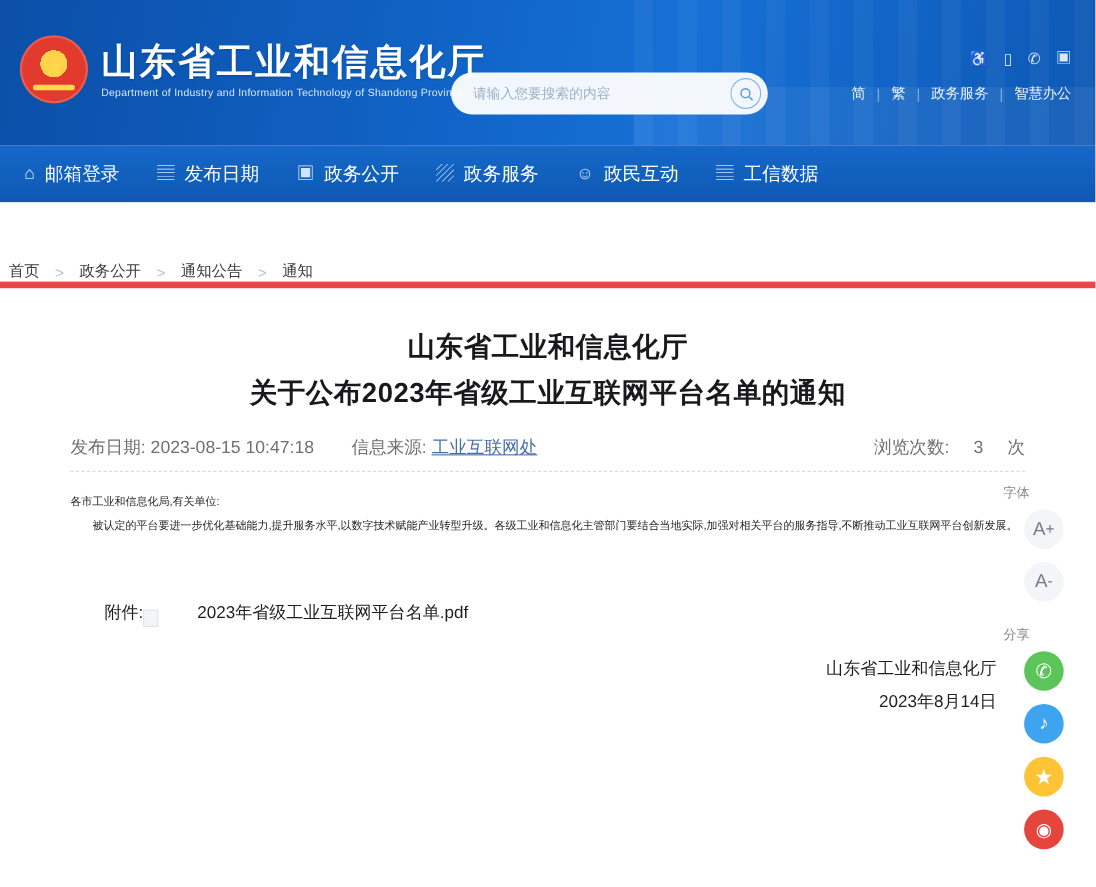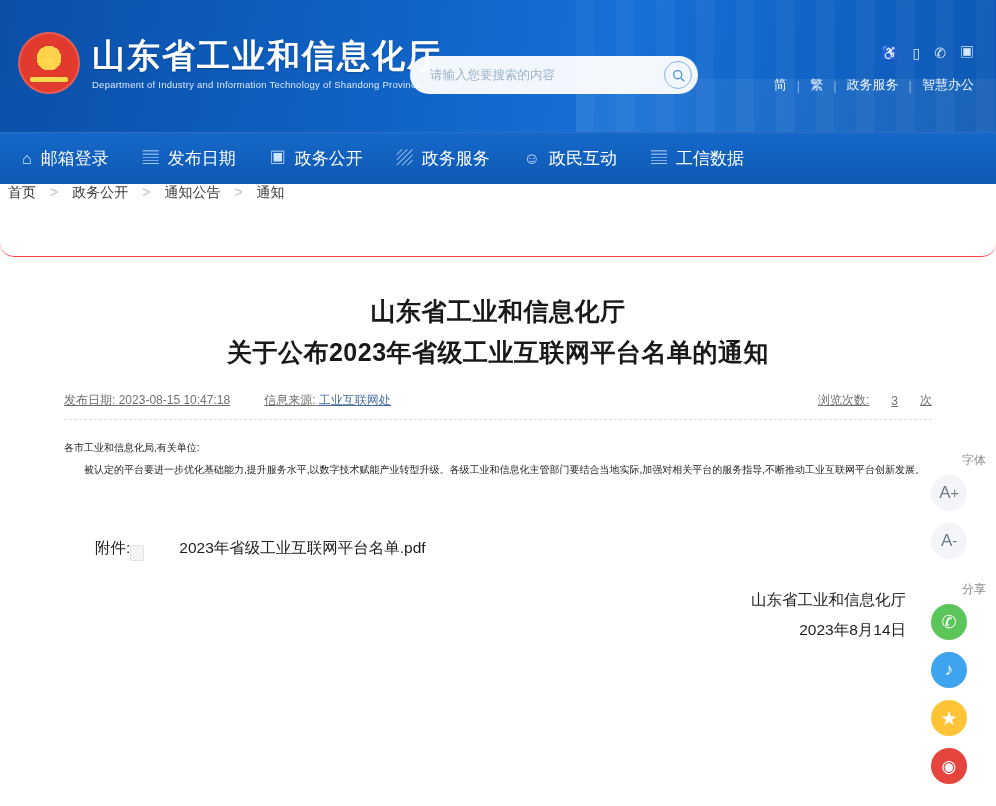--- a/index.html
+++ b/index.html
@@ -70,21 +70,21 @@
   }
   .site-title .en {
     margin-top: 5px;
     font-size: 9.5px;
     letter-spacing: .25px;
     color: #d9e8fb;
   }
 
   .searchbox {
     position: absolute;
-    left: 410px; top: 56px;
+    left: 410px; top: 66px;
     width: 288px; height: 38px;
     background: rgba(255,255,255,.95);
     border-radius: 19px;
     display: flex;
     align-items: center;
     padding: 0 6px 0 18px;
     box-sizing: border-box;
   }
   .searchbox input {
     flex: 1;
@@ -152,26 +152,25 @@
   .nav-item .nic {
     font-size: 16px;
     color: #cfe4ff;
   }
 
   
   .crumb {
     height: 72px;
     background: #ffffff;
     display: flex;
-    align-items: flex-start;
+    align-items: flex-end;
     padding-left: 8px;
     font-size: 14px;
     color: #3b3b3b;
-    border-bottom: 1px solid #ef4444;
-    border-radius: 14px;
+    border-bottom: 6px solid #ef4444;
   }
   .crumb a { color: #3b3b3b; text-decoration: none; }
   .crumb .sp { margin: 0 14px; color: #b8c2cc; }
 
   
   .article {
     padding: 34px 64px 0 64px;
     box-sizing: border-box;
   }
   .title {
@@ -179,25 +178,24 @@
     color: #19191b;
     font-size: 25px;
     font-weight: bold;
     line-height: 1.62;
     letter-spacing: .5px;
   }
   .meta {
     margin-top: 20px;
     display: flex;
     align-items: center;
-    font-size: 12px;
+    font-size: 16px;
     color: #707070;
     padding-bottom: 10px;
     border-bottom: 1px dashed #d8dde3;
-    text-decoration: underline;
   }
   .meta .grp { margin-right: 34px; }
   .meta .val { color: #707070; }
   .meta .link { color: #4a6fa5; text-decoration: underline; }
   .meta .right { margin-left: auto; display: flex; gap: 22px; align-items: center; }
 
   .body-text {
     margin-top: 18px;
     font-size: 10px;
     color: #1d1d1f;
@@ -231,23 +229,23 @@
     font-size: 15.5px;
     color: #1d1d1f;
     line-height: 1.95;
     padding-right: 26px;
   }
 
   
   .rail {
     position: absolute;
     right: 10px;
-    top: 452px;
+    top: 440px;
     width: 74px;
-    text-align: right;
+    text-align: left;
   }
   .rail .cap {
     font-size: 12px;
     color: #8a8a8a;
     margin-bottom: 6px;
   }
   .rail .btn {
     width: 36px; height: 36px;
     margin: 0 auto 12px auto;
     border-radius: 50%;

